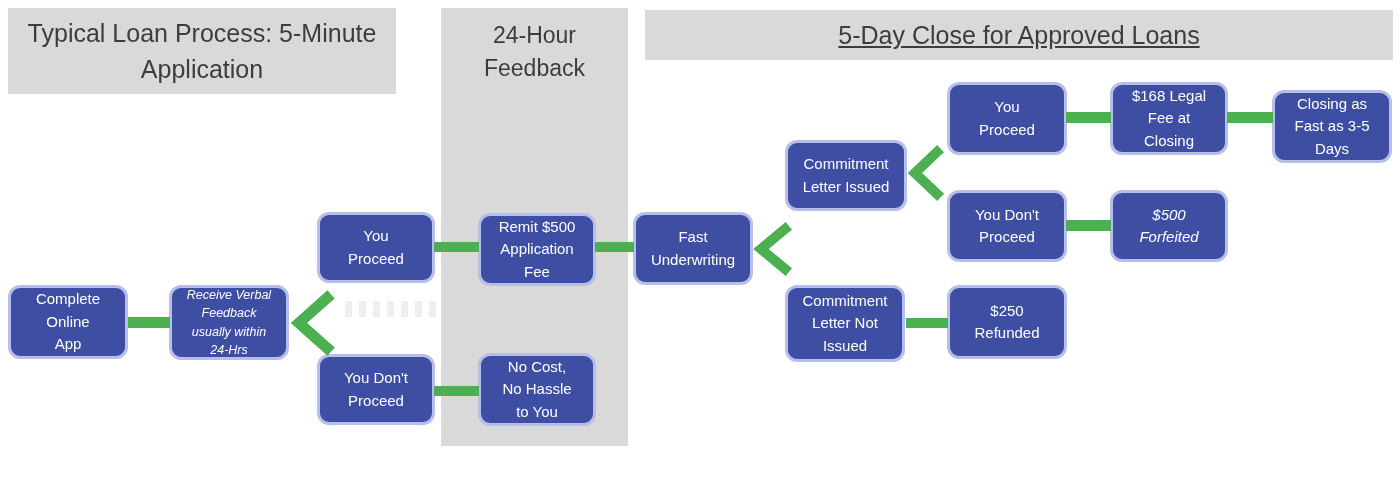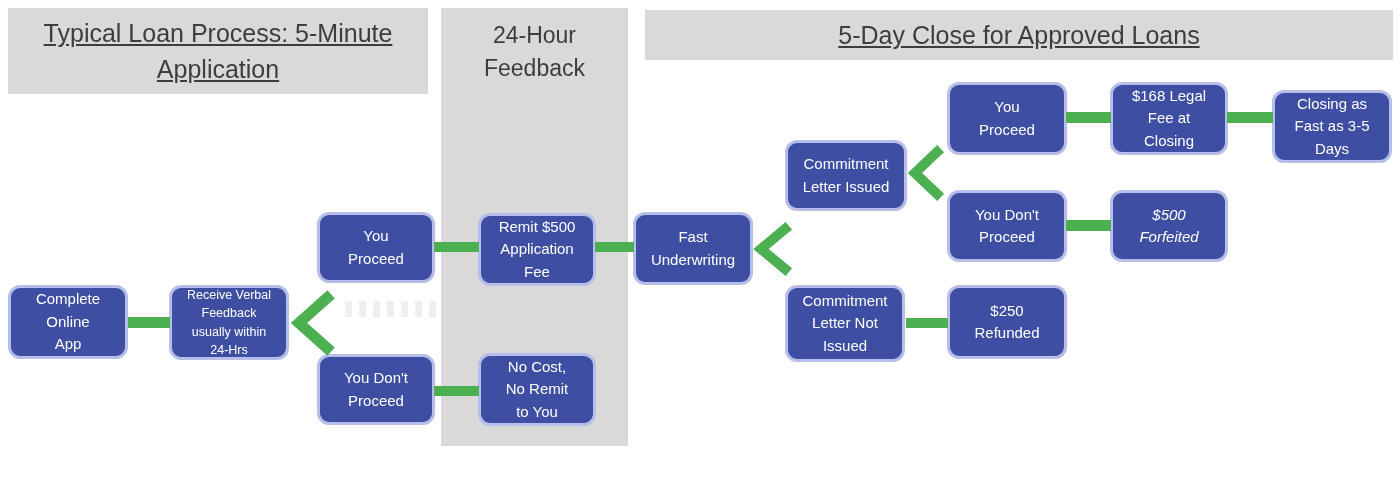--- a/index.html
+++ b/index.html
@@ -23,21 +23,21 @@
   
   .hdr{
     position:absolute;
     background:var(--header-bg);
     color:var(--header-text);
     display:flex;align-items:center;justify-content:center;
     text-align:center;
     font-size:25px;line-height:1.45;
     white-space:pre-line;
   }
-  .hdr-left{left:8px;top:8px;width:420px;height:86px;text-decoration:underline;}
+  .hdr-left{left:8px;top:8px;width:388px;height:86px;}
   .hdr-right{left:645px;top:10px;width:748px;height:50px;text-decoration:underline;}
   .col{
     position:absolute;
     left:441px;top:8px;width:187px;height:438px;
     background:var(--header-bg);
   }
   .col-title{
     padding-top:11px;
     color:var(--header-text);
     text-align:center;
@@ -89,37 +89,37 @@
     <div class="col-title">24-Hour
 Feedback</div>
   </div>
 
   <div class="hdr hdr-right">5-Day Close for Approved Loans</div>
 
   <div class="node" style="left:8px;top:285px;width:120px;height:74px;">Complete
 Online
 App</div>
 
-  <div class="node small" style="left:169px;top:285px;width:120px;height:75px;">Receive Verbal
+  <div class="node small" style="left:169px;top:285px;width:120px;height:75px;font-style:italic;">Receive Verbal
 Feedback
 usually within
 24-Hrs</div>
 
   <div class="node" style="left:317px;top:212px;width:118px;height:71px;">You
 Proceed</div>
 
   <div class="node" style="left:317px;top:354px;width:118px;height:71px;">You Don't
 Proceed</div>
 
   <div class="node" style="left:478px;top:200px;width:118px;height:73px;margin-top:13px;">Remit $500
 Application
 Fee</div>
 
   <div class="node" style="left:478px;top:353px;width:118px;height:73px;">No Cost,
-No Remit
+No Hassle
 to You</div>
 
   <div class="node" style="left:633px;top:212px;width:120px;height:73px;">Fast
 Underwriting</div>
 
   <div class="node" style="left:785px;top:140px;width:122px;height:71px;">Commitment
 Letter Issued</div>
 
   <div class="node" style="left:947px;top:82px;width:120px;height:73px;">You
 Proceed</div>

